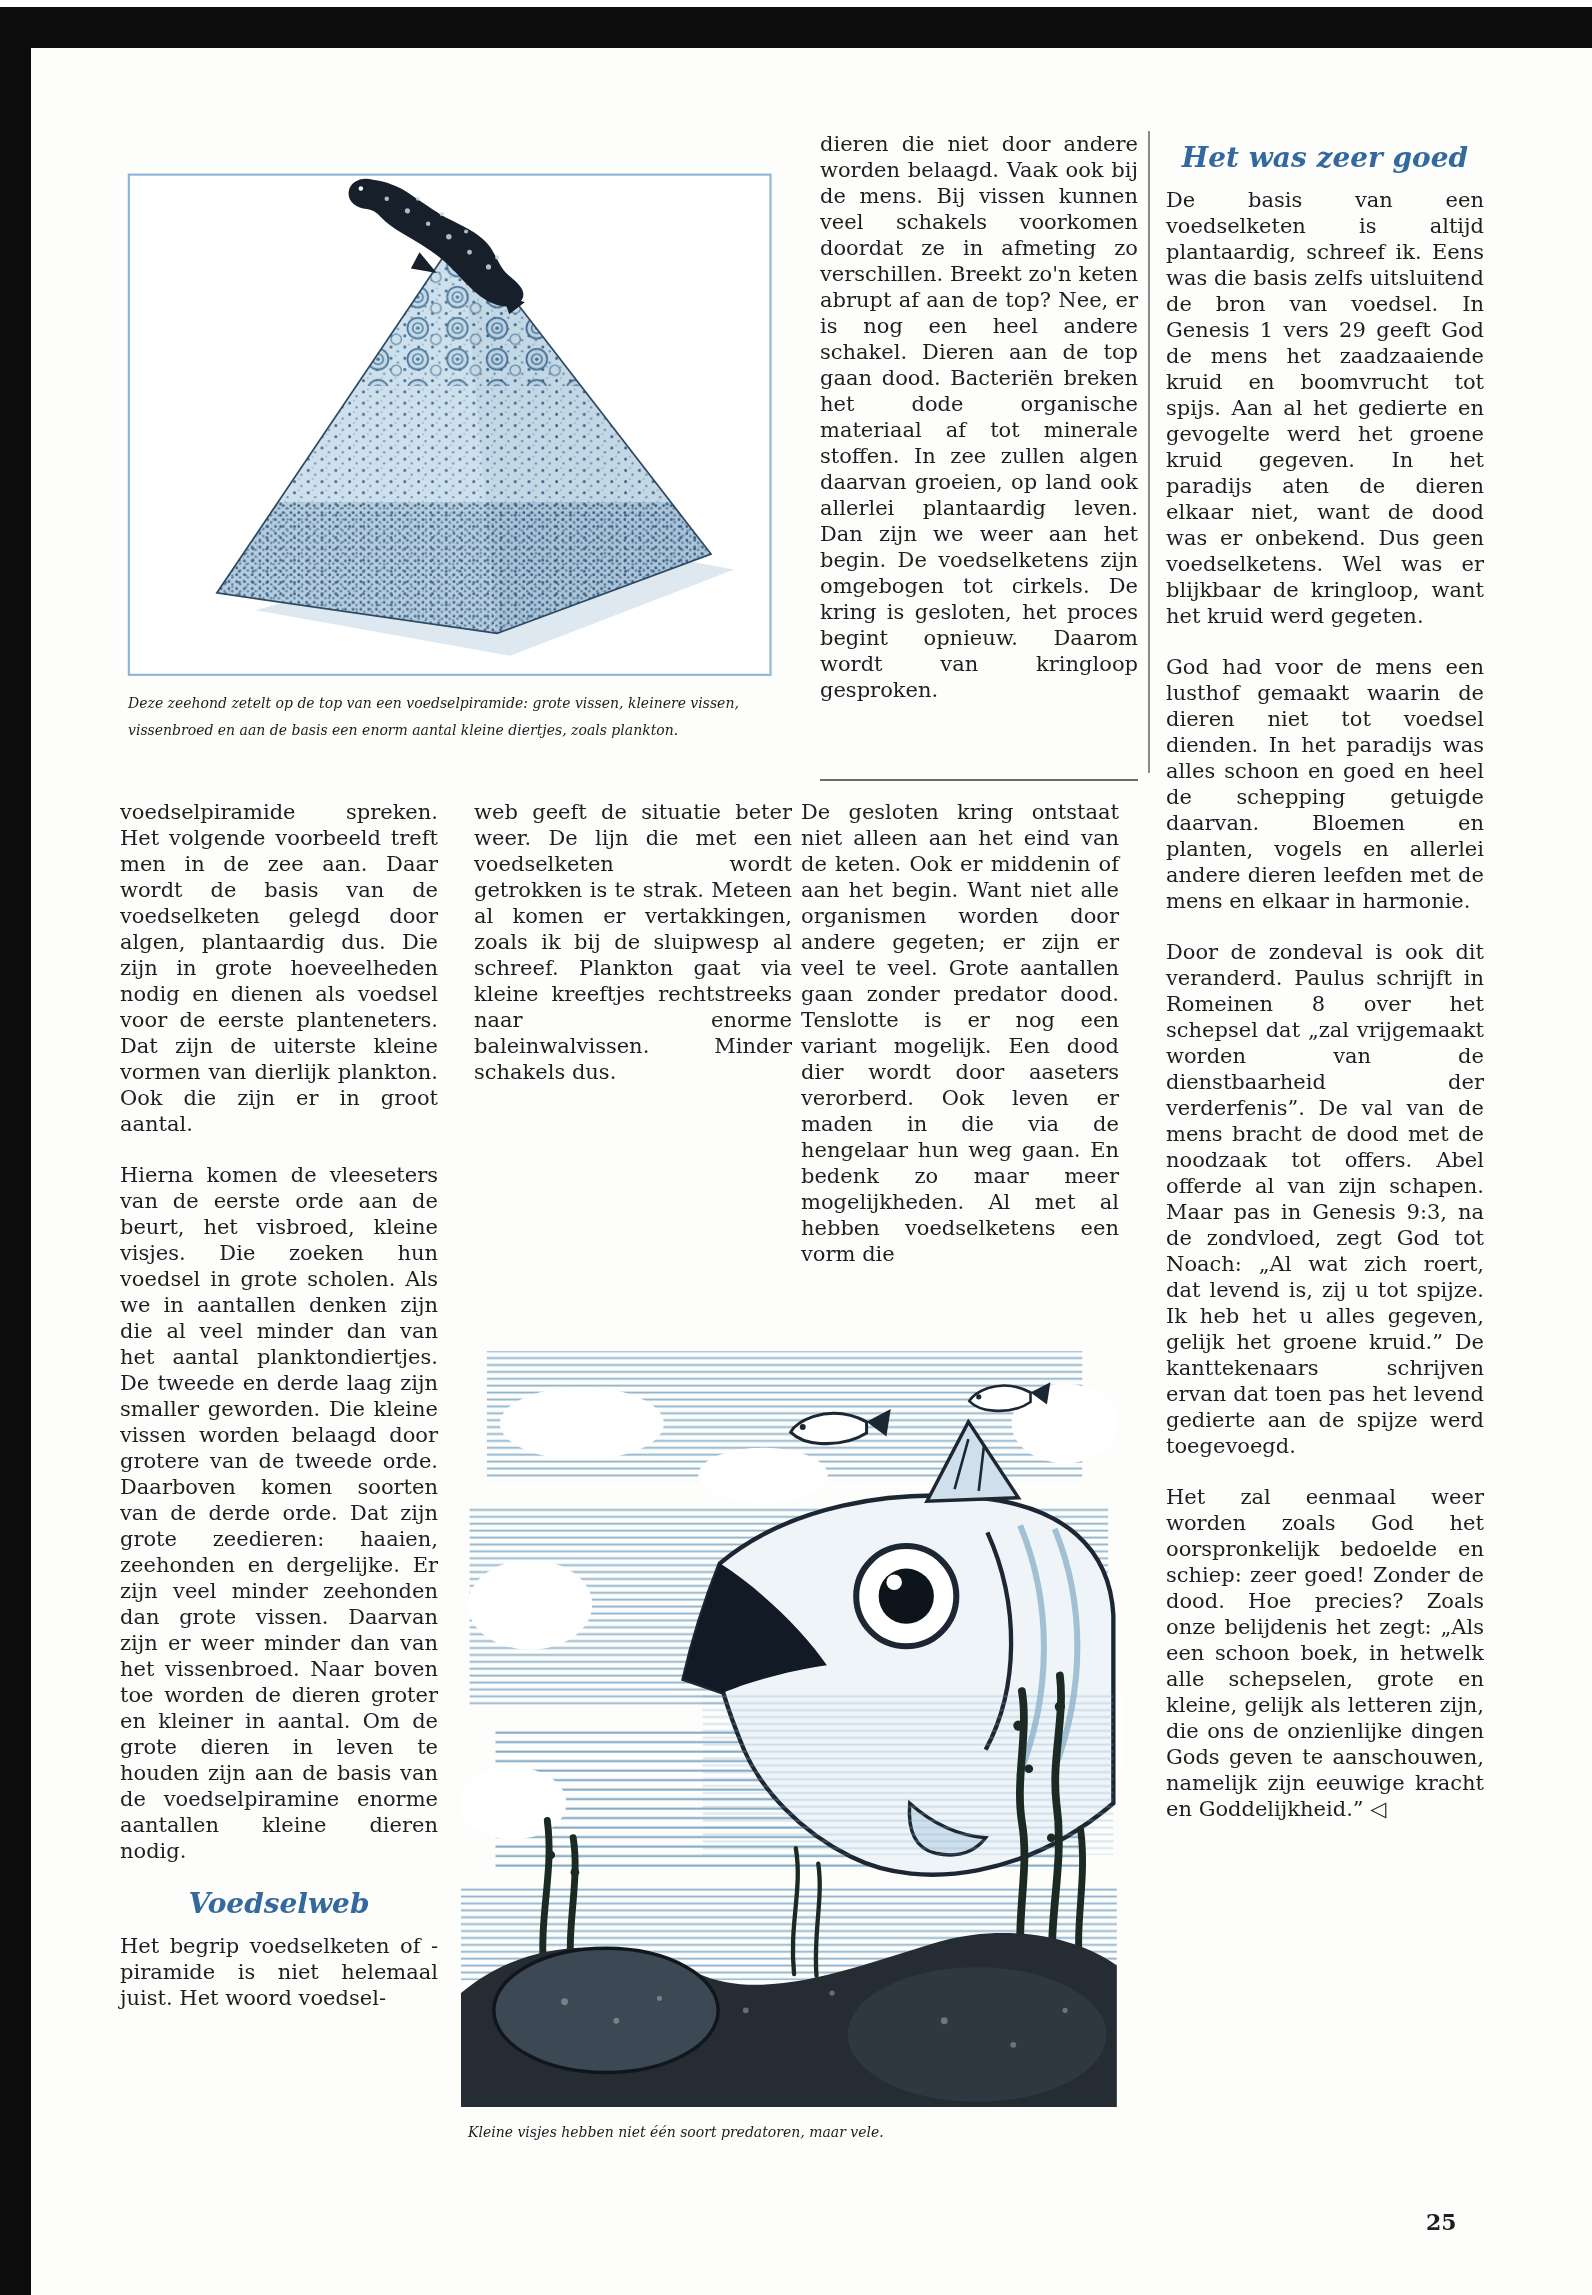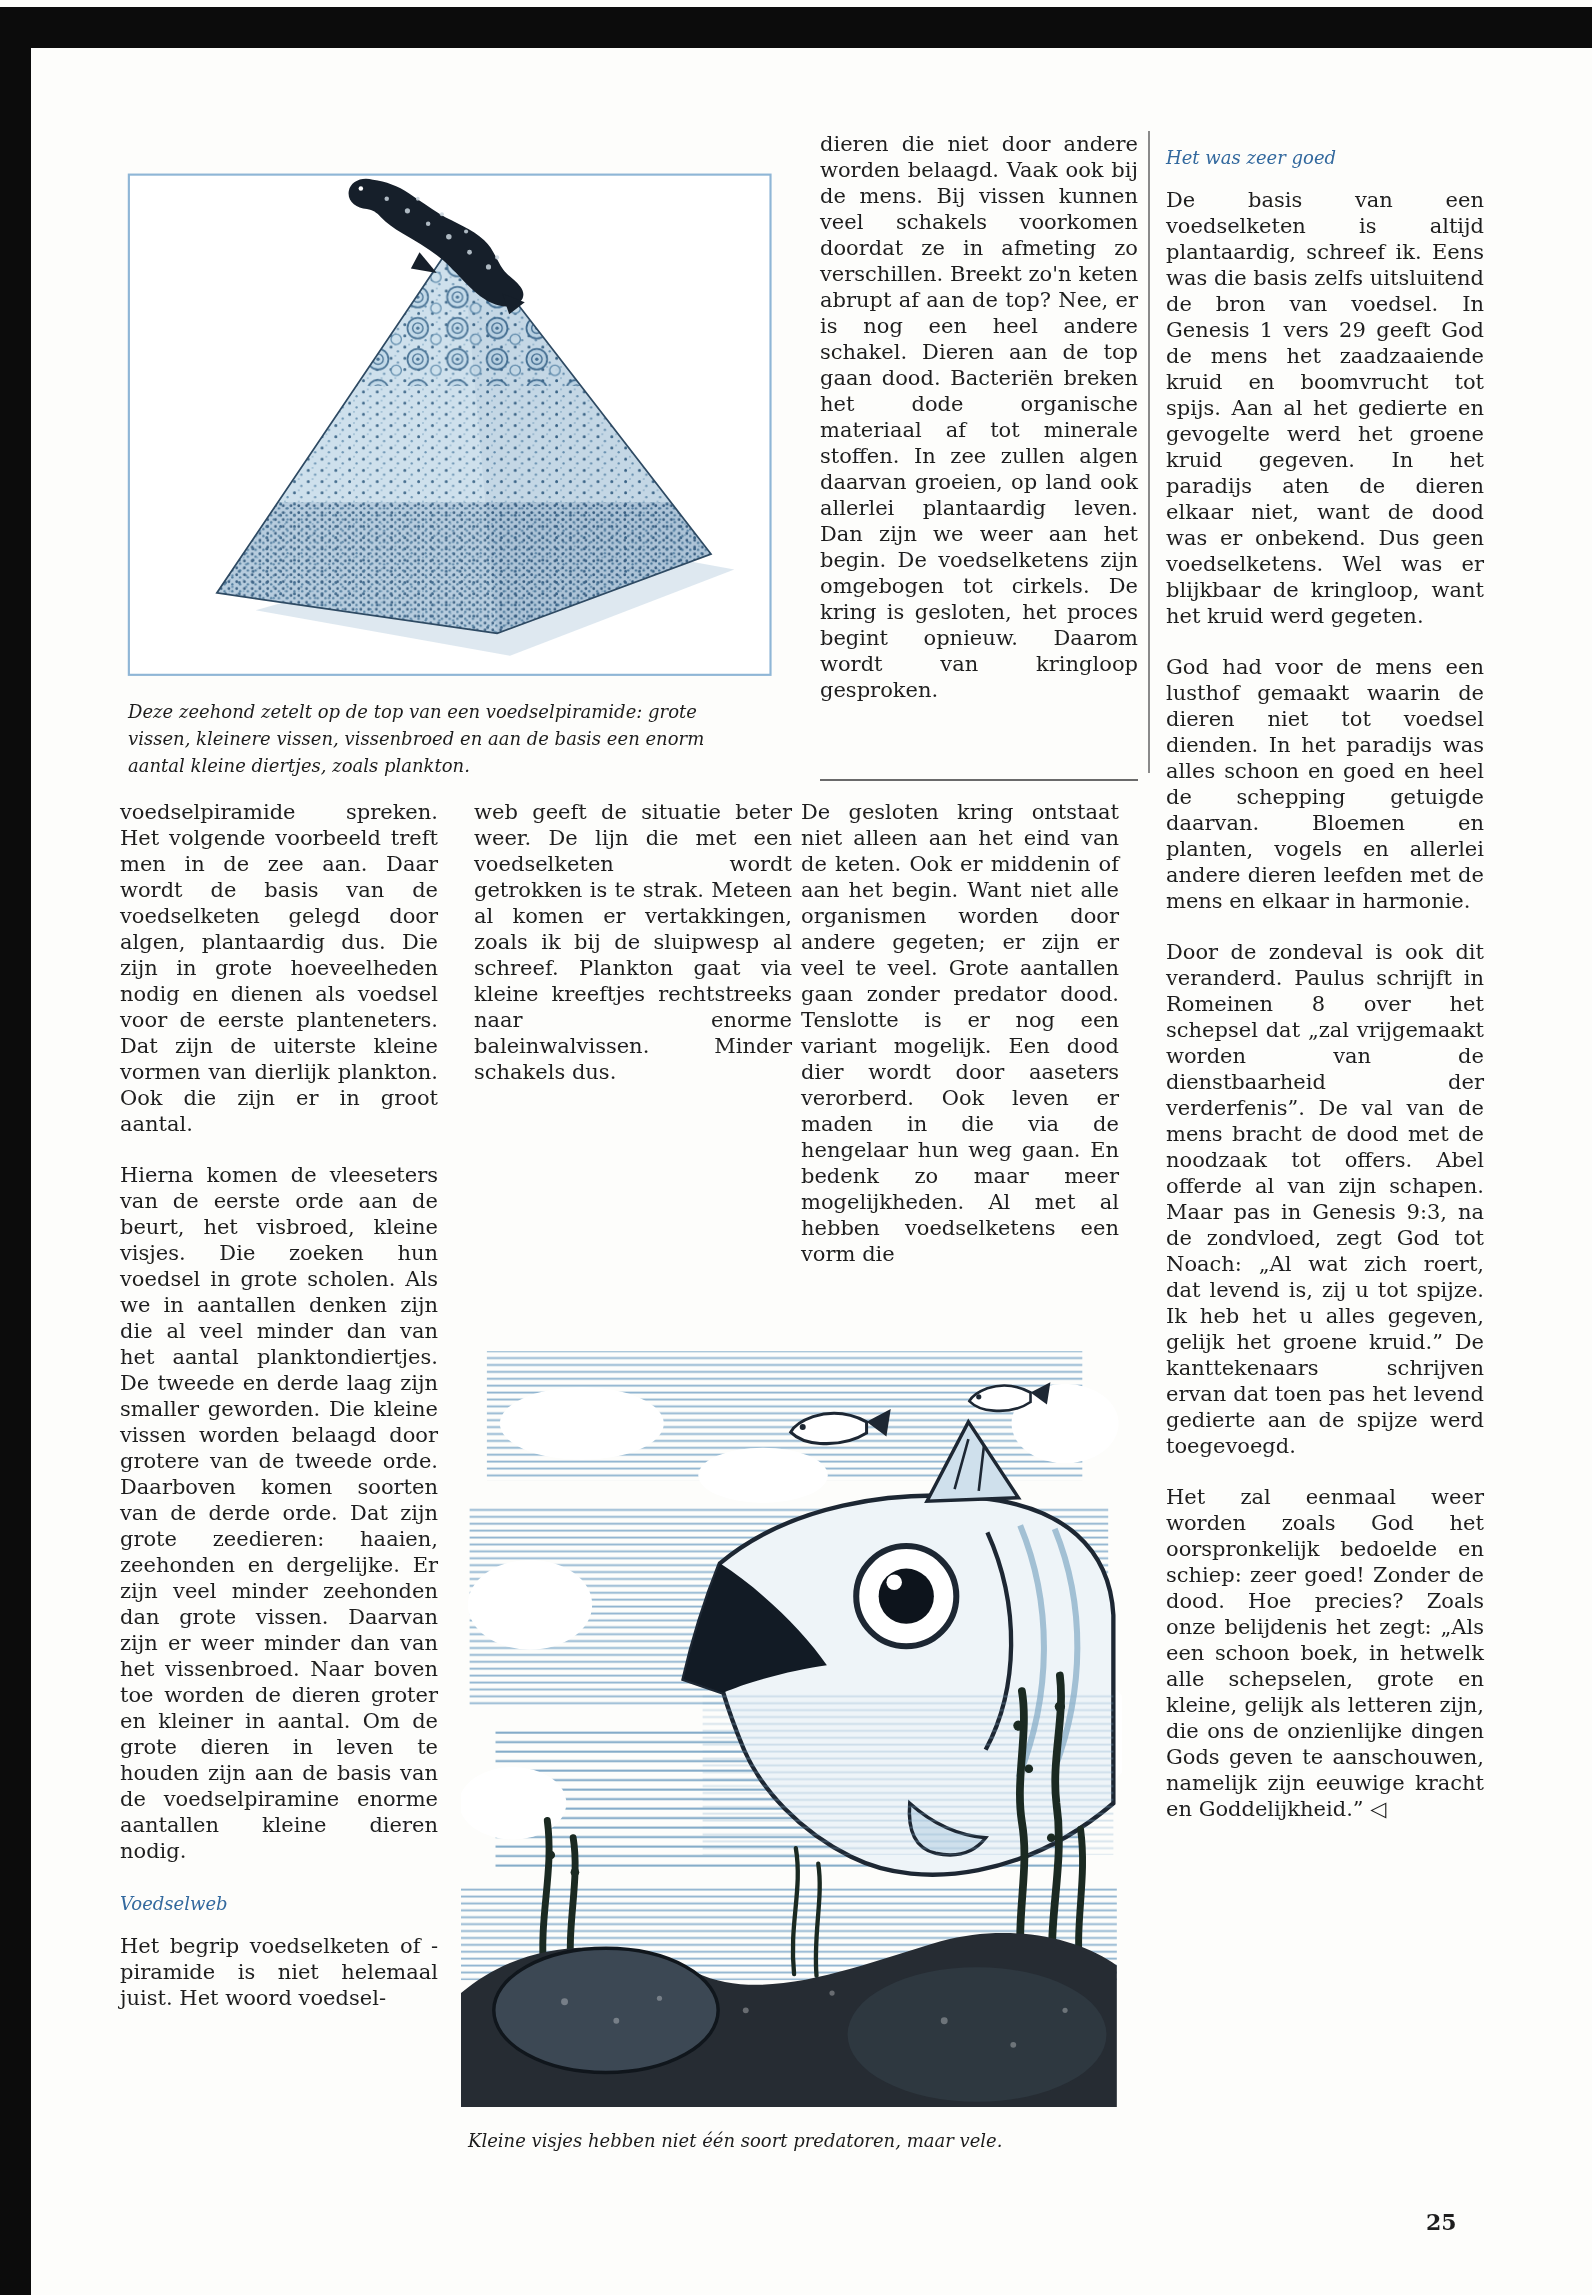--- a/index.html
+++ b/index.html
@@ -10,38 +10,38 @@
     font-family: "DejaVu Serif", "Liberation Serif", serif;
     color: #1e1e1e;
   }
   .bar-top  { position:absolute; left:0; top:7px;  width:1592px; height:41px; background: var(--frame-black,#0c0c0c); }
   .bar-left { position:absolute; left:0; top:7px;  width:31px;  height:2289px; background: var(--frame-black,#0c0c0c); }
 
   figure { margin:0; position:absolute; }
   .fig-pyramid { left:126px; top:97px;  width:656px; height:583px; }
   .fig-fish    { left:461px; top:1320px; width:661px; height:787px; }
 
-  .caption { position:absolute; font-style:italic; font-size:18px; line-height:27px; color:#1c1c1c;margin-top:8px; }
+  .caption { position:absolute; font-style:italic; font-size:14px; line-height:27px; color:#1c1c1c; }
   .caption-pyramid { left:128px; top:690px;  width:635px; }
   .caption-fish    { left:468px; top:2119px; width:649px; }
 
   .col { position:absolute; width:318px; font-size:21px; line-height:26px; text-align:justify; }
   .col p { margin:0 0 25px 0; }
   .col1    { left:120px;  top:799px; }
   .col2    { left:474px;  top:799px; }
   .col3top { left:820px;  top:131px; }
   .col3bot { left:801px;  top:799px; }
   .col4    { left:1166px; top:131px; }
 
   h3.blue-heading {
     margin:12px 0 14px 0;
-    font-size:18px; line-height:30px;
+    font-size:28px; line-height:30px;
     color: var(--heading-blue,#33699e);
-    font-style: italic; font-weight: normal;
-    text-align:left;
+    font-style: italic; font-weight: bold;
+    text-align:center;
   }
   .rule-h { position:absolute; left:820px;  top:779px; width:318px; height:1.7px; background:#6a6a6a; }
   .rule-v { position:absolute; left:1148px; top:131px; width:1.7px;  height:642px; background:#8a8a8a; }
 
   .page-number { position:absolute; left:1426px; top:2209px; font-size:22px; font-weight:bold; }
 </style>
 </head>
 <body>
 
 <div class="page">

